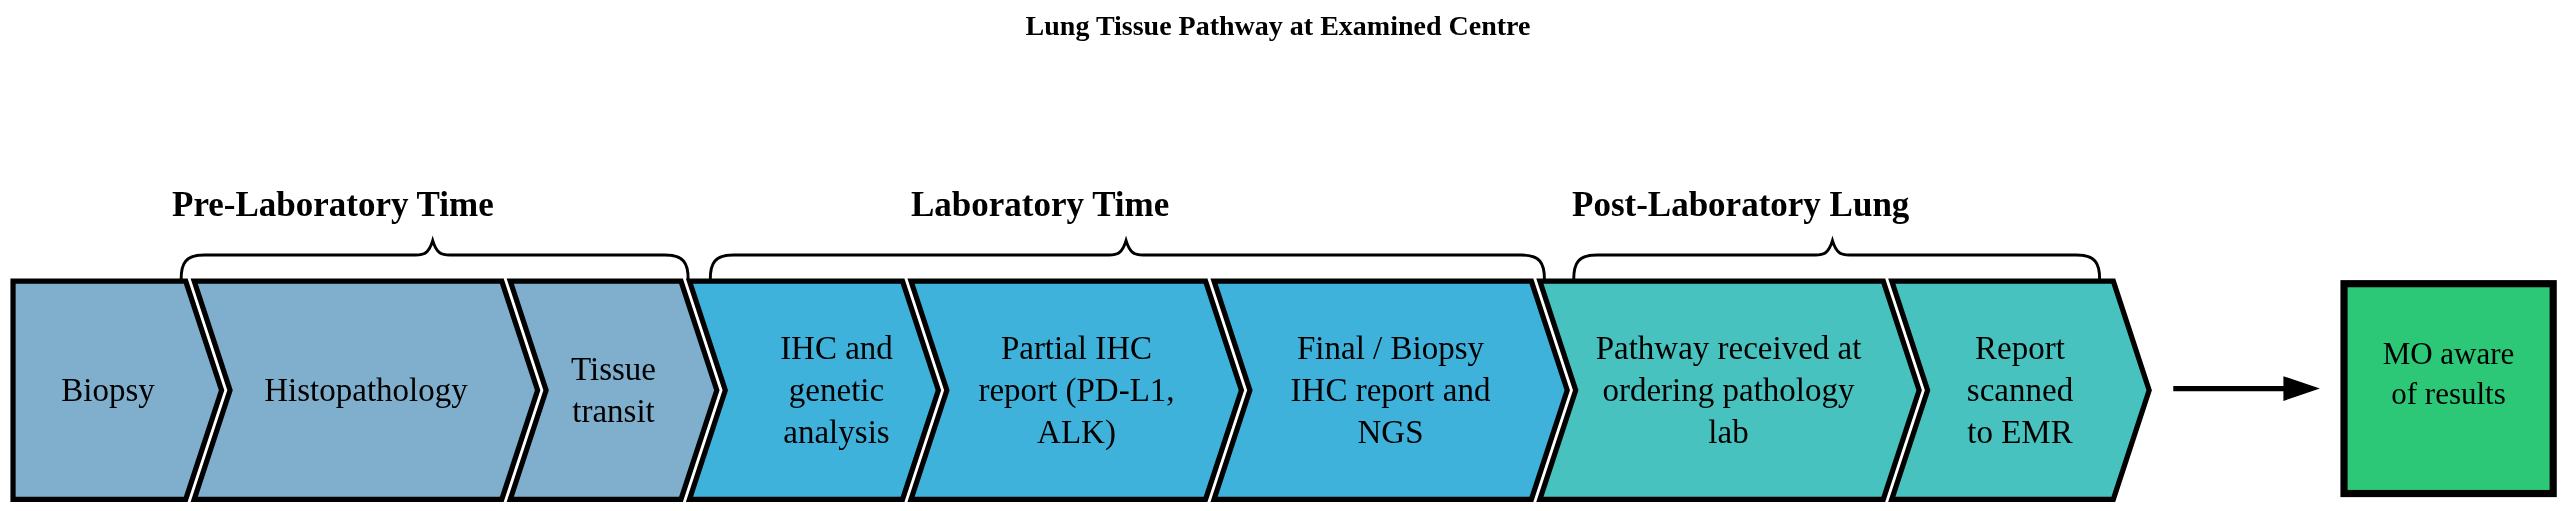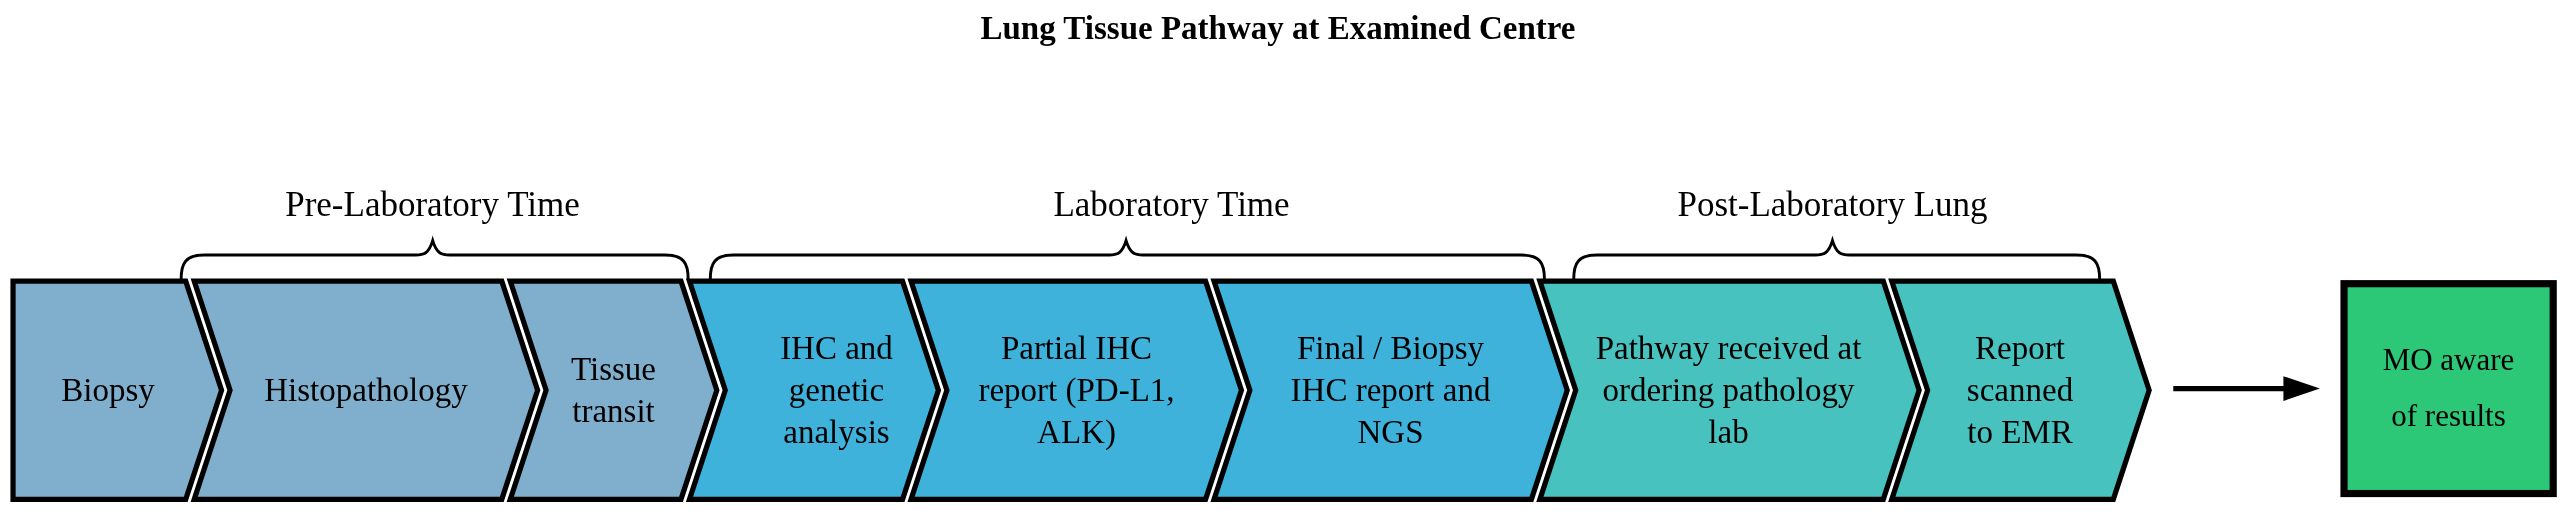--- a/index.html
+++ b/index.html
@@ -20,53 +20,53 @@
   .brace { stroke: #000000; stroke-width: 4.5; fill: none; }
   .arrow-stem { stroke: #000000; stroke-width: 8; }
   .arrow-head { fill: #000000; }
   .result-rect { stroke: #000000; stroke-width: 11; }
   .page-title {
     position: absolute;
     left: 0; top: 16;
     top: 10.4px;
     width: 2556px;
     text-align: center;
-    font-size: 33px;
+    font-size: 28px;
     font-weight: bold;
     color: #000000;
     white-space: nowrap;
   }
   .section-label {
     position: absolute;
     top: 185px;
     width: 521px;
     height: 39px;
-    text-align: center;
     font-size: 35px;
     color: #000000;
     white-space: nowrap;
+    font-weight: bold;
   }
   .step-label, .result-label {
     position: absolute;
     top: 280px;
     height: 220px;
     display: flex;
     align-items: center;
     justify-content: center;
     text-align: center;
     font-size: 33px;
     line-height: 42px;
     color: #000000;
     white-space: pre-line;
   }
   .result-label {
-    top: 283px;
+    top: 269px;
     height: 210px;
     font-size: 31px;
-    line-height: 56px;
+    line-height: 40px;
     text-align: center;
   }
 </style>
 </head>
 <body>
 
 <div class="canvas">
 
   <svg class="diagram" viewBox="0 0 3953 785" xmlns="http://www.w3.org/2000/svg">
 

